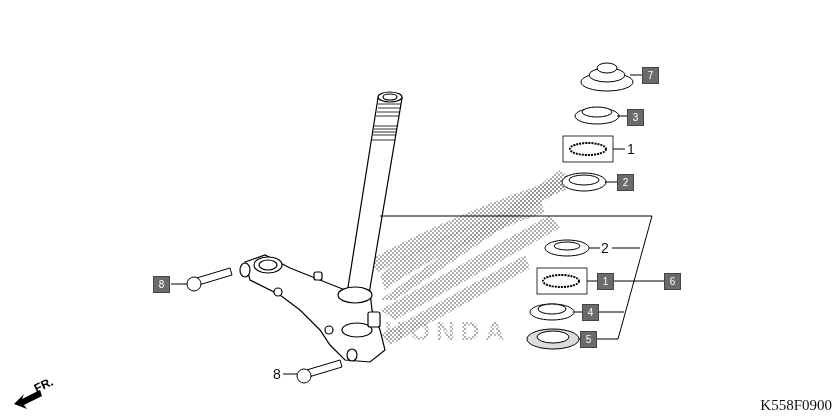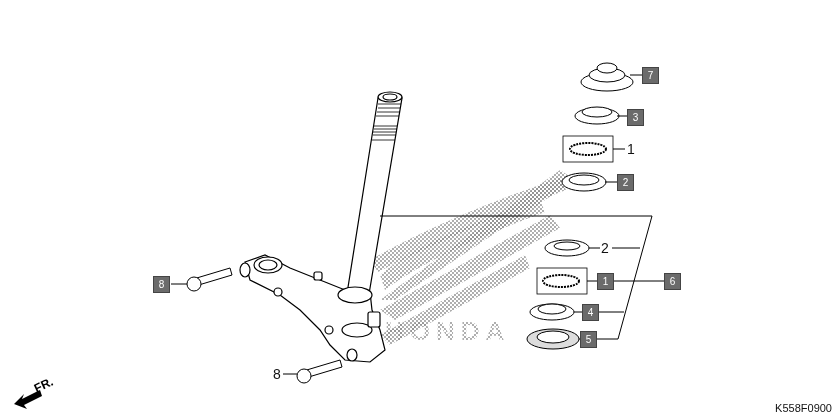--- a/index.html
+++ b/index.html
@@ -1,20 +1,20 @@
 <!DOCTYPE html>
 <html><head>
 <meta charset="utf-8">
 <style>
   html, body { margin:0; padding:0; background:#fff; }
   body { width:840px; height:420px; position:relative; overflow:hidden; font-family:"Liberation Sans", sans-serif; }
   svg#diagram { position:absolute; left:0; top:0; }
   .callout-box { position:absolute; width:15px; height:15px; background:#6b6b6b; border:1px solid #444; color:#fff; font-size:10px; line-height:15px; text-align:center; font-family:"Liberation Sans", sans-serif; }
   .callout-num { position:absolute; font-size:14px; color:#111; font-family:"Liberation Sans", sans-serif; line-height:14px; }
-  .code { position:absolute; right:8px; bottom:6px; font-size:11px; color:#111; font-family:Liberation Sans, sans-serif; }
+  .code { position:absolute; right:8px; bottom:6px; font-size:15px; color:#111; font-family:Liberation Serif, serif; }
   .fr { position:absolute; left:34px; top:378px; font-size:12px; font-weight:bold; color:#000; transform:rotate(-25deg); font-family:"Liberation Sans", sans-serif;}
 </style>
 </head>
 <body>
 
 <svg id="diagram" width="840" height="420" viewBox="0 0 840 420">
   <defs>
     <pattern id="dots" width="4" height="4" patternUnits="userSpaceOnUse">
       <circle cx="1" cy="1" r="0.9" fill="#888"></circle>
       <circle cx="3" cy="3" r="0.9" fill="#888"></circle>

